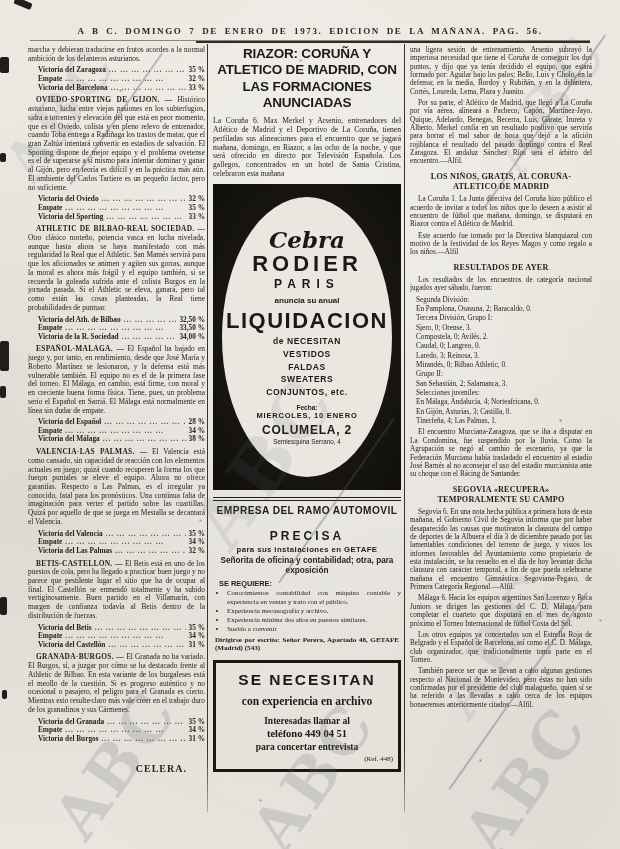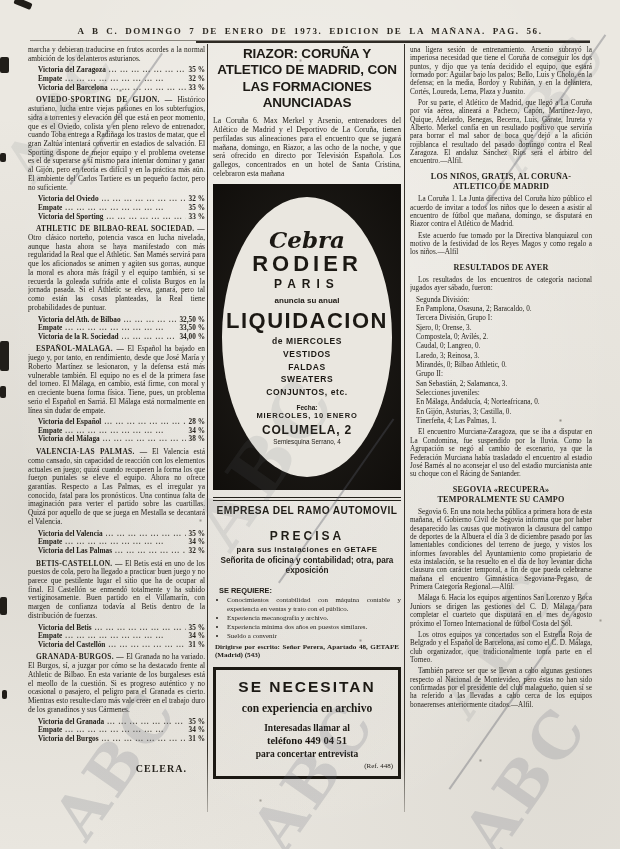--- a/index.html
+++ b/index.html
@@ -56,21 +56,21 @@
   .rod-fecha{font-size:7.5px;font-weight:800;letter-spacing:.8px;}
   .rod-addr{font-size:12px;font-weight:900;letter-spacing:.8px;margin-top:3px;}
   .rod-addr2{font-size:6.3px;margin-top:1px;}
   
   .ad-empresa{margin-top:7px;border-top:4px double #22201a;padding-top:4px;
      font-family:"Liberation Sans",sans-serif;color:#201d17;}
   .emp-title{text-align:center;font-weight:900;font-size:10.2px;letter-spacing:.4px;}
   .emp-precisa{text-align:center;font-weight:700;font-size:12px;letter-spacing:3px;margin-top:12px;}
   .emp-l1{text-align:center;font-weight:bold;font-size:7.8px;margin-top:2px;letter-spacing:.4px;}
   .emp-l2{text-align:center;font-weight:bold;font-size:8.2px;margin:2px 4px 3px 4px;line-height:1.25;}
-  .emp-req{font-weight:800;font-size:7.4px;margin:10px 0 1px 6px;}
+  .emp-req{font-weight:800;font-size:7.4px;margin:3px 0 1px 6px;}
   .emp-ul{margin:0 0 2px 14px;padding:0;font-size:6.9px;line-height:1.2;font-family:"Liberation Serif",serif;}
   .emp-ul li{margin-bottom:1px;}
   .emp-foot{font-size:7.1px;font-weight:bold;margin:2px 2px 0 2px;text-align:justify;font-family:"Liberation Serif",serif;}
   
   .ad-taqui{margin-top:8px;border:3px solid #1b1812;padding:8px 5px 5px 5px;text-align:center;
      font-family:"Liberation Sans",sans-serif;color:#1c1914;}
   .taq-l1{font-weight:900;font-size:15.5px;letter-spacing:2px;}
   .taq-l2{font-weight:900;font-size:14.5px;letter-spacing:-.2px;margin-top:4px;}
   .taq-l3{font-weight:900;font-size:11.5px;margin-top:6px;font-family:"Liberation Serif",serif;}
   .taq-l4{font-weight:bold;font-size:9.5px;margin-top:7px;font-family:"Liberation Serif",serif;}
@@ -248,21 +248,21 @@
     <div class="headline">RIAZOR: CORUÑA Y ATLETICO DE MADRID, CON LAS FORMACIONES ANUNCIADAS</div>
     <p class="noindent">La Coruña 6. Max Merkel y Arsenio, entrenadores del Atlético de Madrid y el Deportivo de La Coruña, tienen perfiladas sus alineaciones para el encuentro que se jugará mañana, domingo, en Riazor, a las ocho de la noche, y que será ofrecido en directo por Televisión Española. Los gallegos, concentrados en un hotel de Santa Cristina, celebraron esta mañana</p>
 
     <div class="ad-rodier">
       <div class="oval">
         <div class="rod-script">Cebra</div>
         <div class="rod-brand">RODIER</div>
         <div class="rod-city">PARIS</div>
         <div class="rod-line">anuncia su anual</div>
         <div class="rod-big">LIQUIDACION</div>
-        <div class="rod-item">de MIERCOLES</div>
+        <div class="rod-item">de NECESITAN</div>
         <div class="rod-item">VESTIDOS</div>
         <div class="rod-item">FALDAS</div>
         <div class="rod-item">SWEATERS</div>
         <div class="rod-item">CONJUNTOS, etc.</div>
         <div class="rod-fecha-label">Fecha:</div>
         <div class="rod-fecha">MIERCOLES, 10 ENERO</div>
         <div class="rod-addr">COLUMELA, 2</div>
         <div class="rod-addr2">Semiesquina Serrano, 4</div>
       </div>
     </div>

